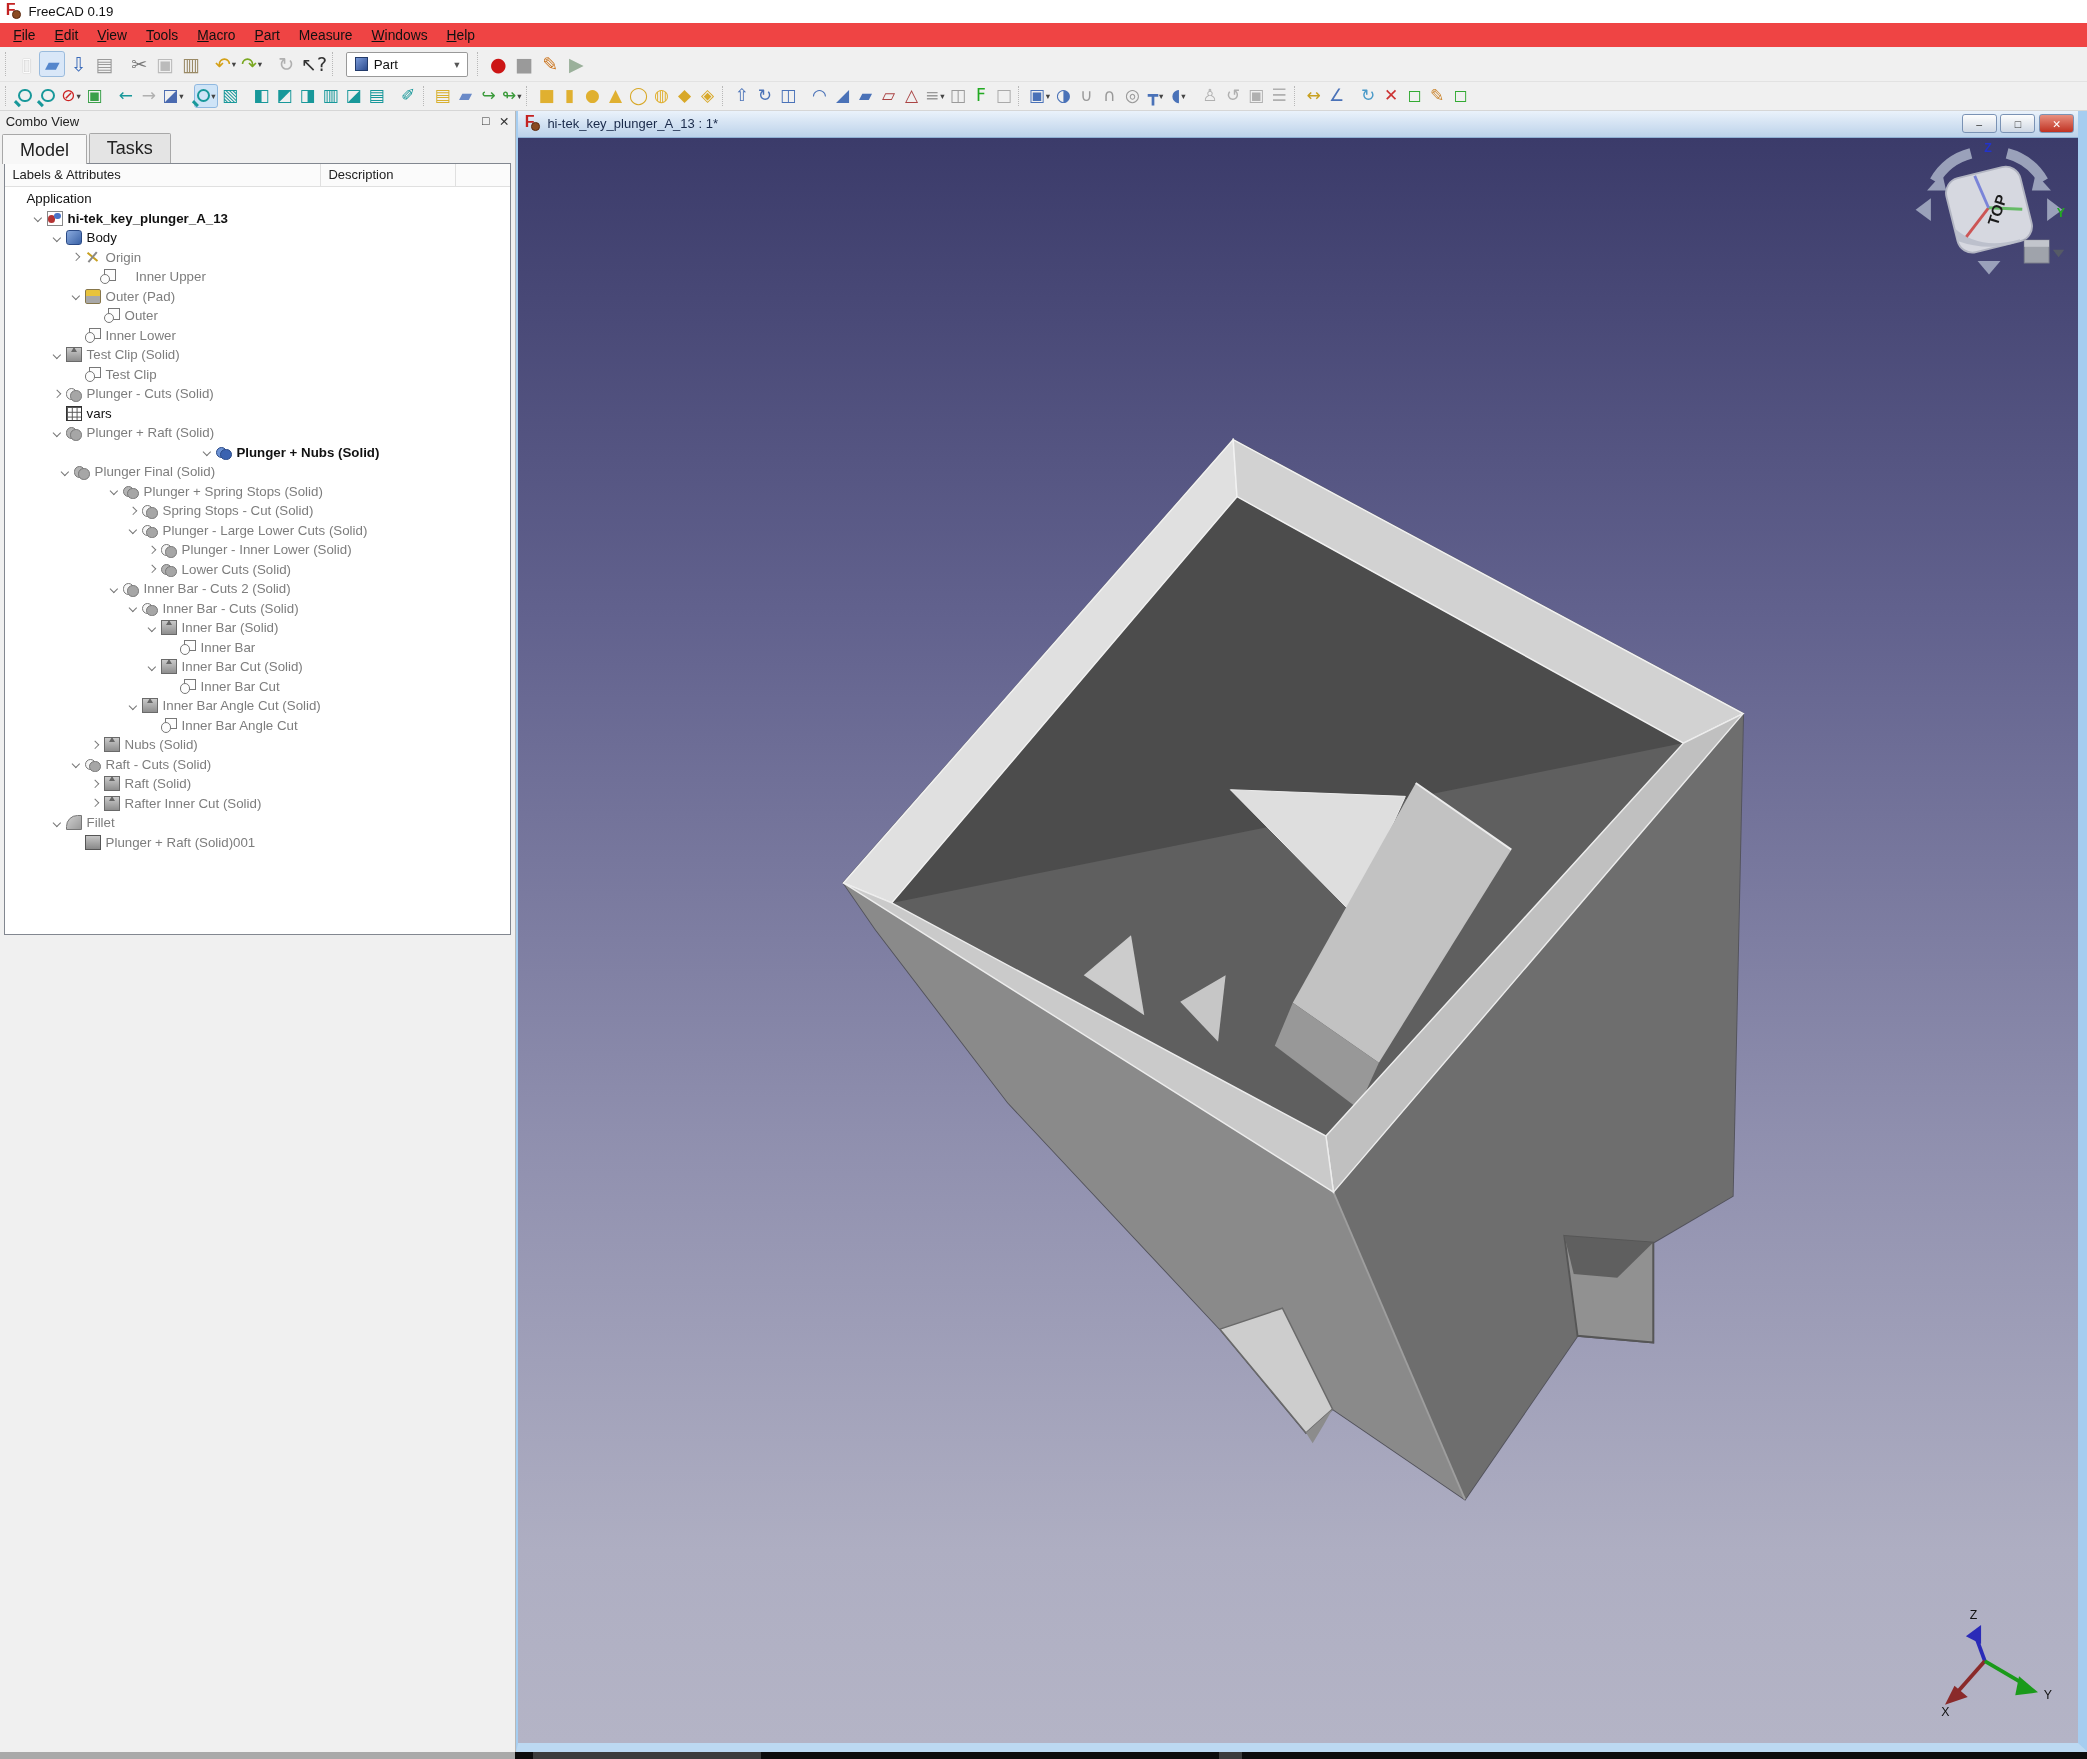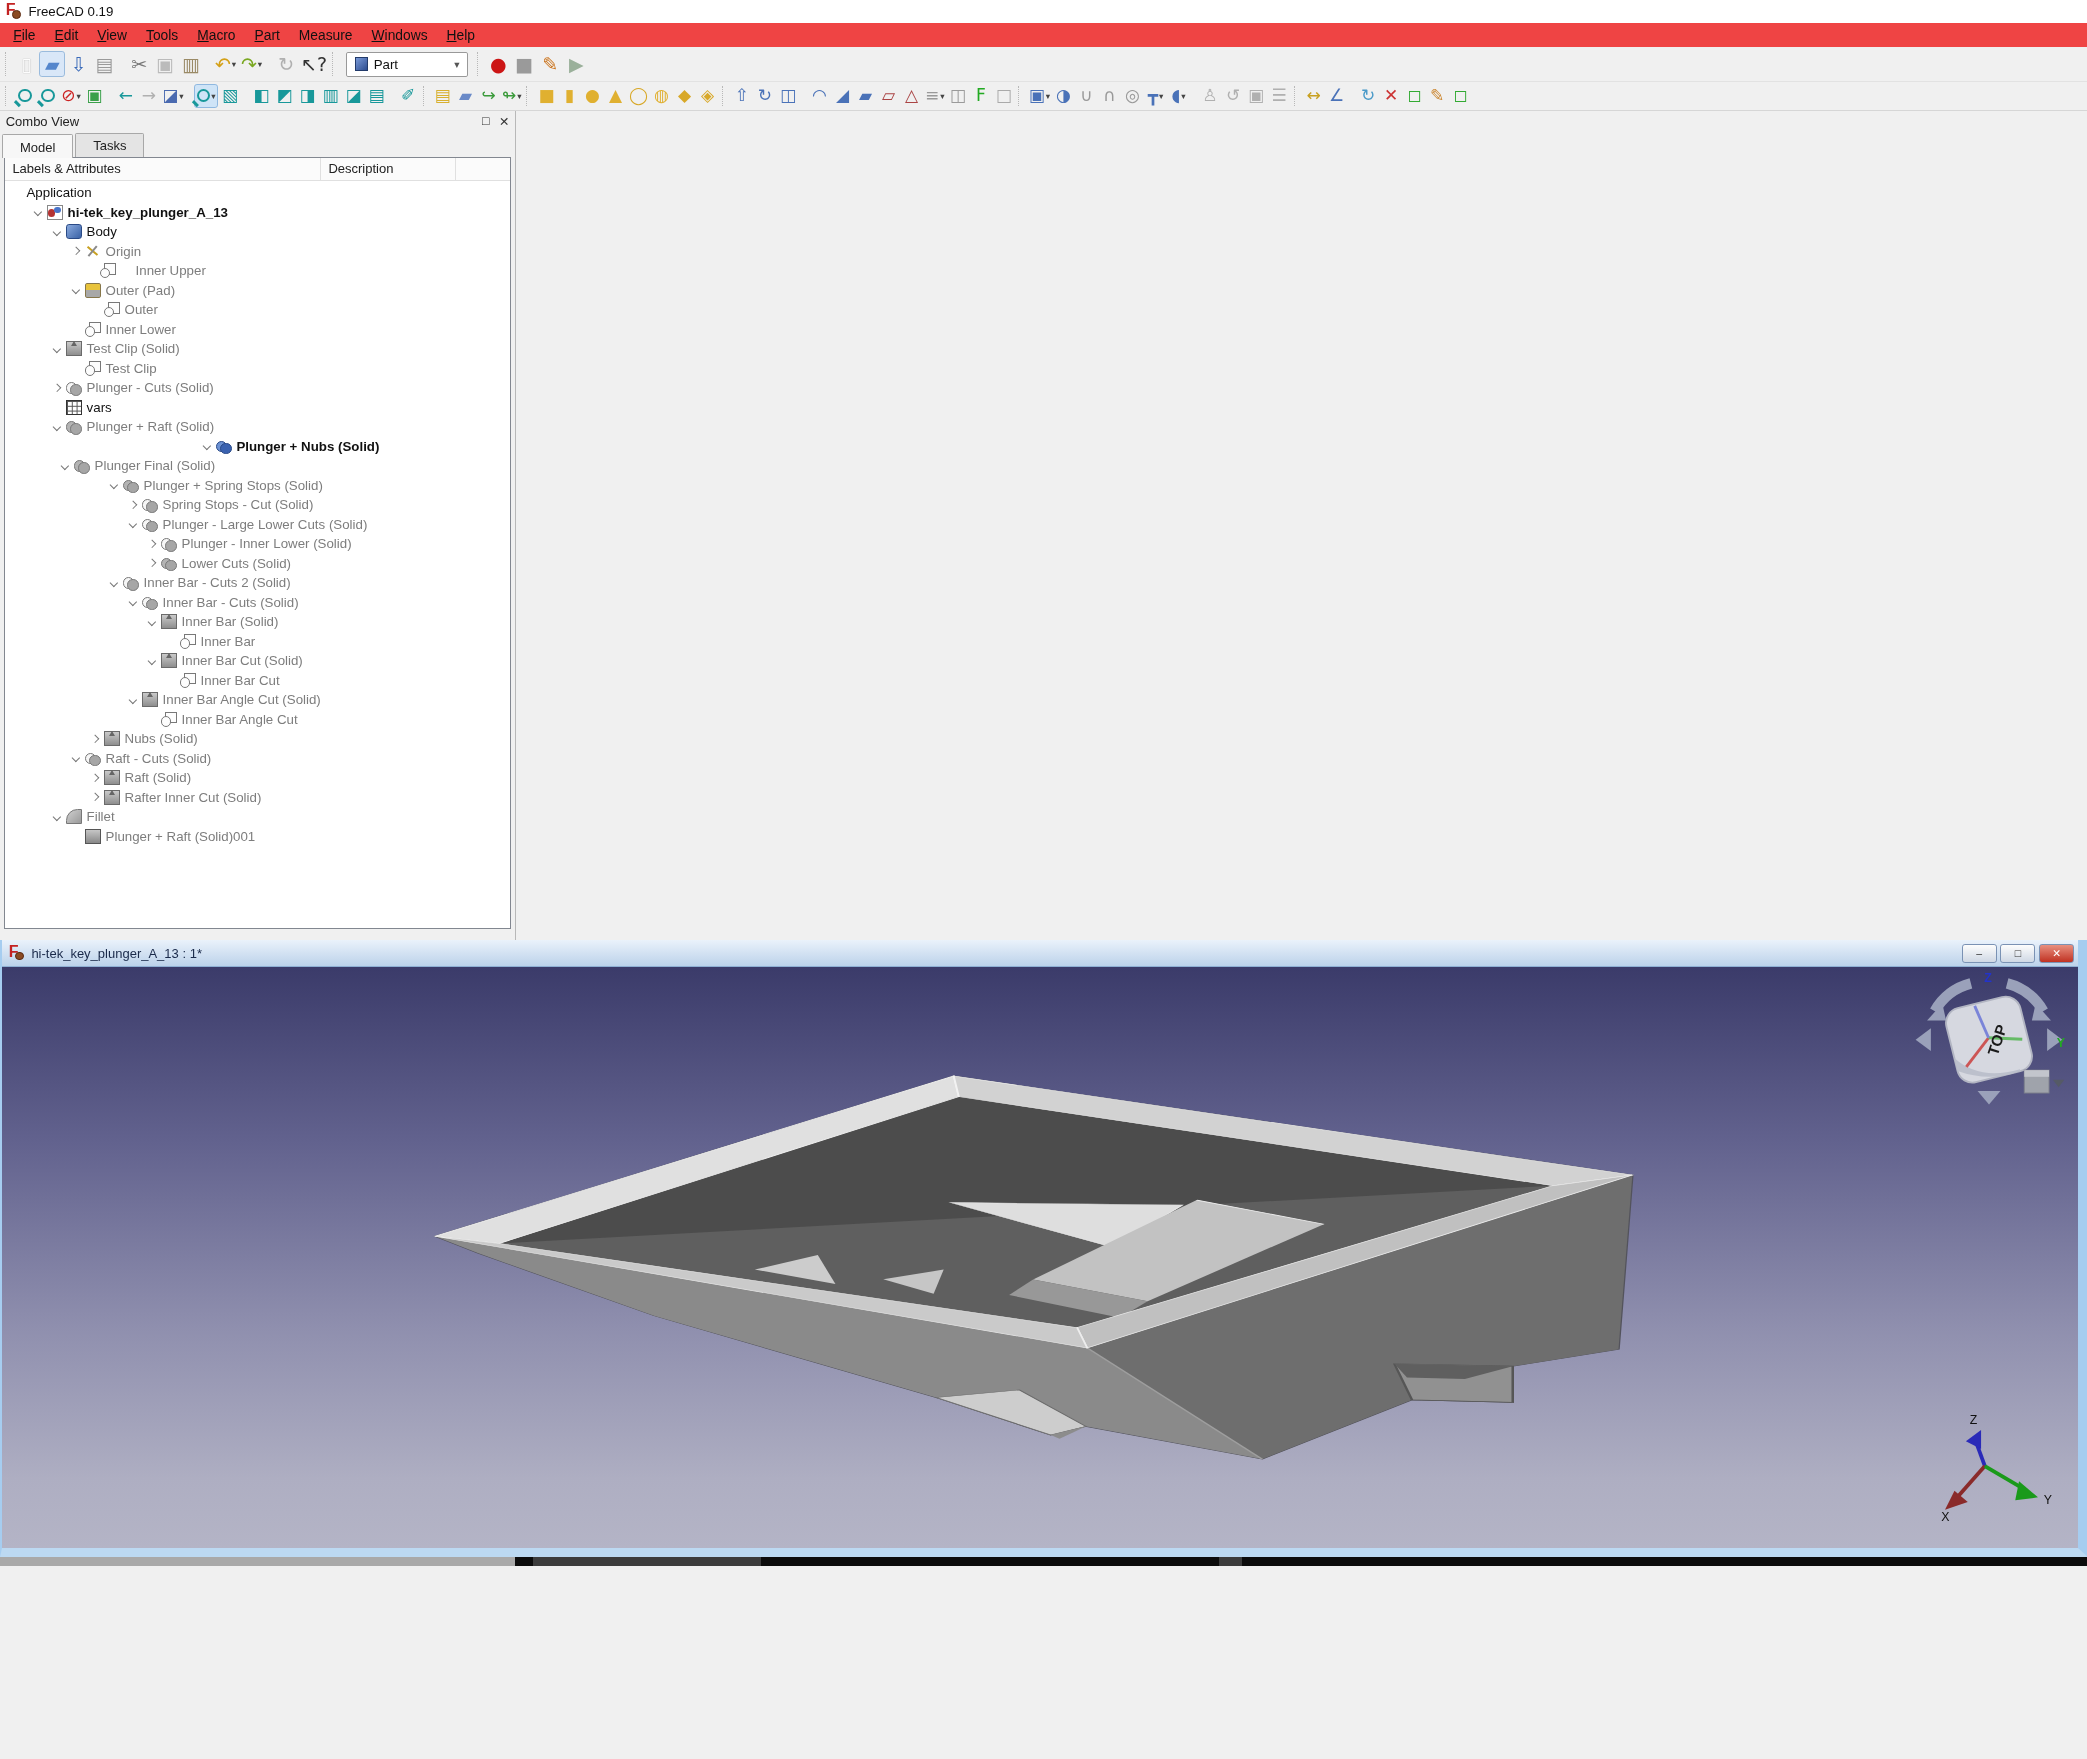--- a/index.html
+++ b/index.html
@@ -33,28 +33,28 @@
   .tbtn.chip { background:#d9e7f8; border:1px solid #9abbdd; }
   .mag { width:13.3px; height:13.3px; border:2.9px solid var(--c,#18989a); border-radius:50%; position:relative; display:inline-block; }
   .mag::after { content:""; position:absolute; width:6.7px; height:2.9px; background:var(--c,#18989a);
     left:-6.7px; top:10.5px; transform:rotate(45deg); }
   .wb-combo { height:25px; background:#fff; border:1px solid #999; border-radius:1.9px; display:flex;
     align-items:center; gap:5.7px; padding:0 7.6px; margin:0 5.7px; min-width:122px; font-size:13.3px; color:#111; }
   .wb-cube { width:13.3px; height:13.3px; background:linear-gradient(135deg,#7a9ad8,#2c4c90); border:1px solid #223a6a; }
   .wb-caret { margin-left:auto; color:#555; font-size:10.5px; }
 
   
-  .main { display:flex; height:1446px;flex-direction:column; }
+  .main { display:flex; height:1641px; }
 
   
   .combo { width:516px; background:#f0f0f0; border-right:1px solid #b8b8b8; display:flex; flex-direction:column; }
   .cv-header { height:21px; display:flex; align-items:center; padding:0 5.7px; font-size:13px; color:#222; }
   .cv-hbtns { margin-left:auto; display:flex; gap:9.5px; color:#333; font-size:12.4px; }
   .cv-tabs { display:flex; padding:1.9px 1.9px 0 1.9px; gap:1.9px; }
-  .cv-tab { padding:3.8px 17px 2.9px; font-size:13px; border:1px solid #a8a8a8; border-bottom:none;
+  .cv-tab { padding:3.8px 17px 2.9px; font-size:18px; border:1px solid #a8a8a8; border-bottom:none;
     background:#e4e4e4; color:#222; border-radius:1.9px 1.9px 0 0; }
   .cv-tab.active { background:#f7f7f7; position:relative; top:1px; padding-top:4.8px; }
   .cv-box { background:#fff; border:1px solid #828790; margin:0 3.8px; }
   .cv-tree { height:772px; display:flex; flex-direction:column; overflow:hidden; }
   .cv-cols { display:flex; height:23px; border-bottom:1px solid #e0e0e0; background:#fbfbfb; flex:none; }
   .cv-col { padding:2.9px 7.6px; font-size:13px; color:#222; border-right:1px solid #e0e0e0; }
   .cv-splitter { height:11.4px; }
   .cv-props { flex:1; margin-bottom:5.7px; display:flex; flex-direction:column; }
 
   

